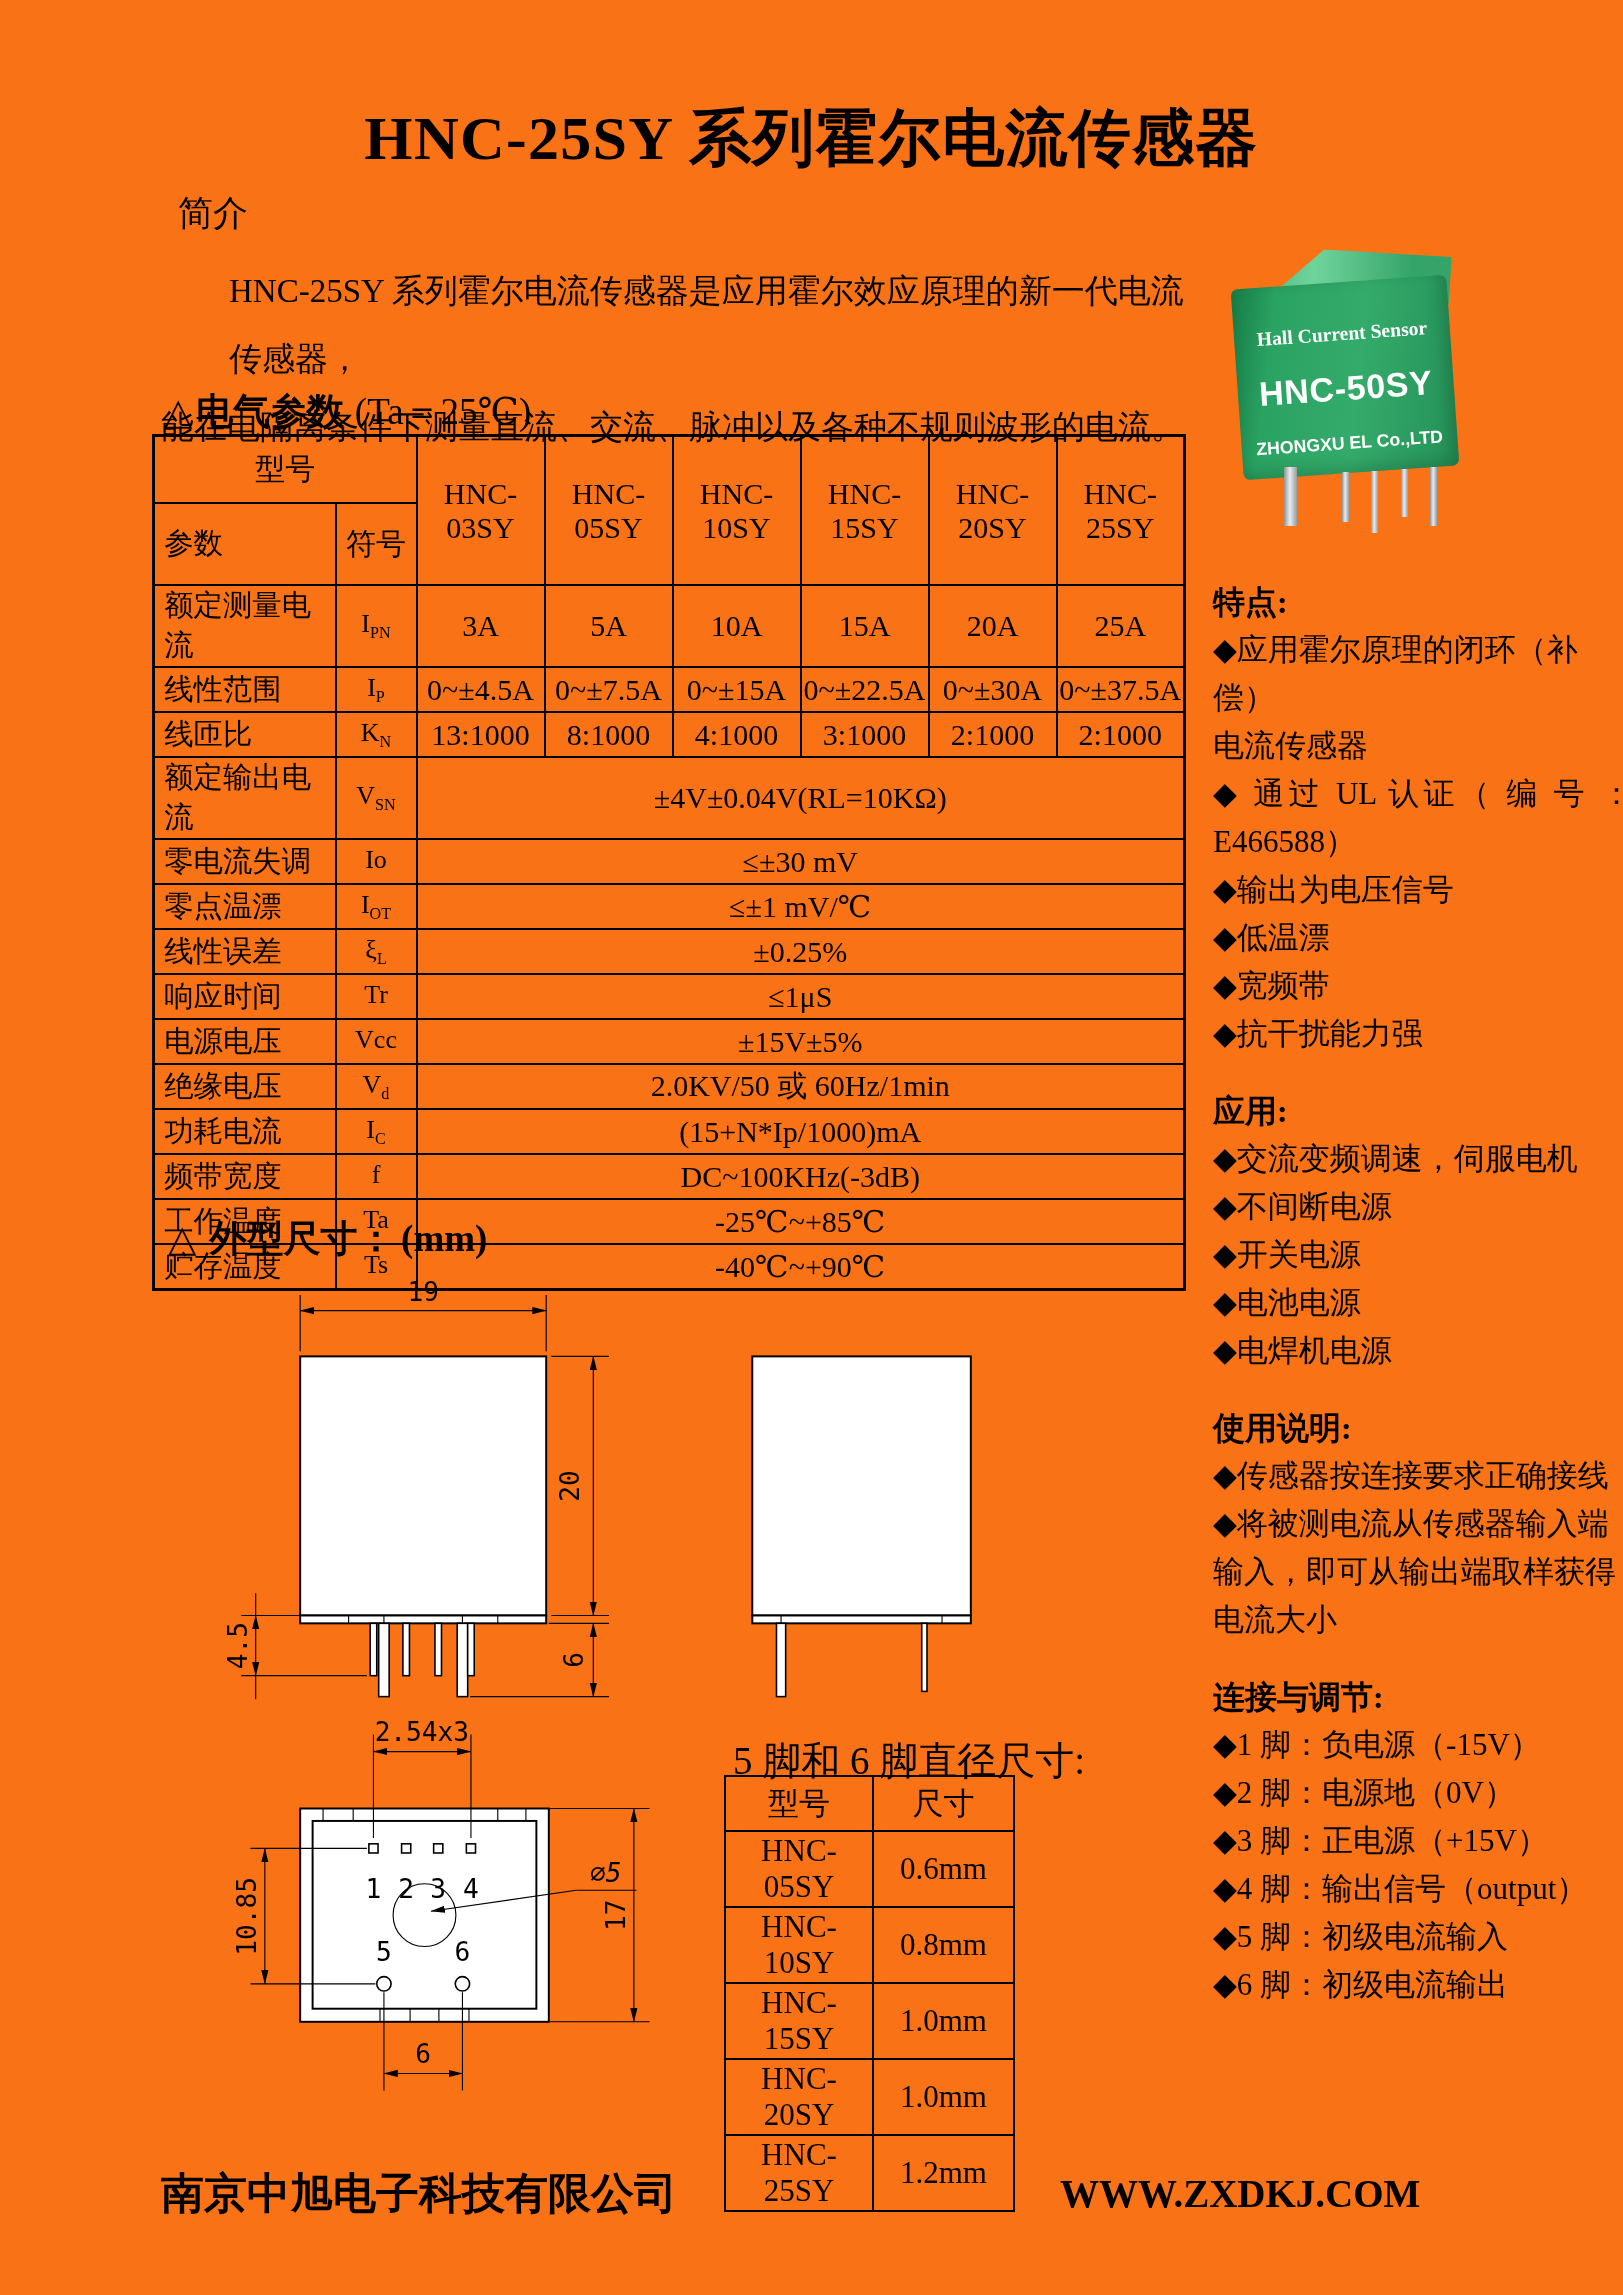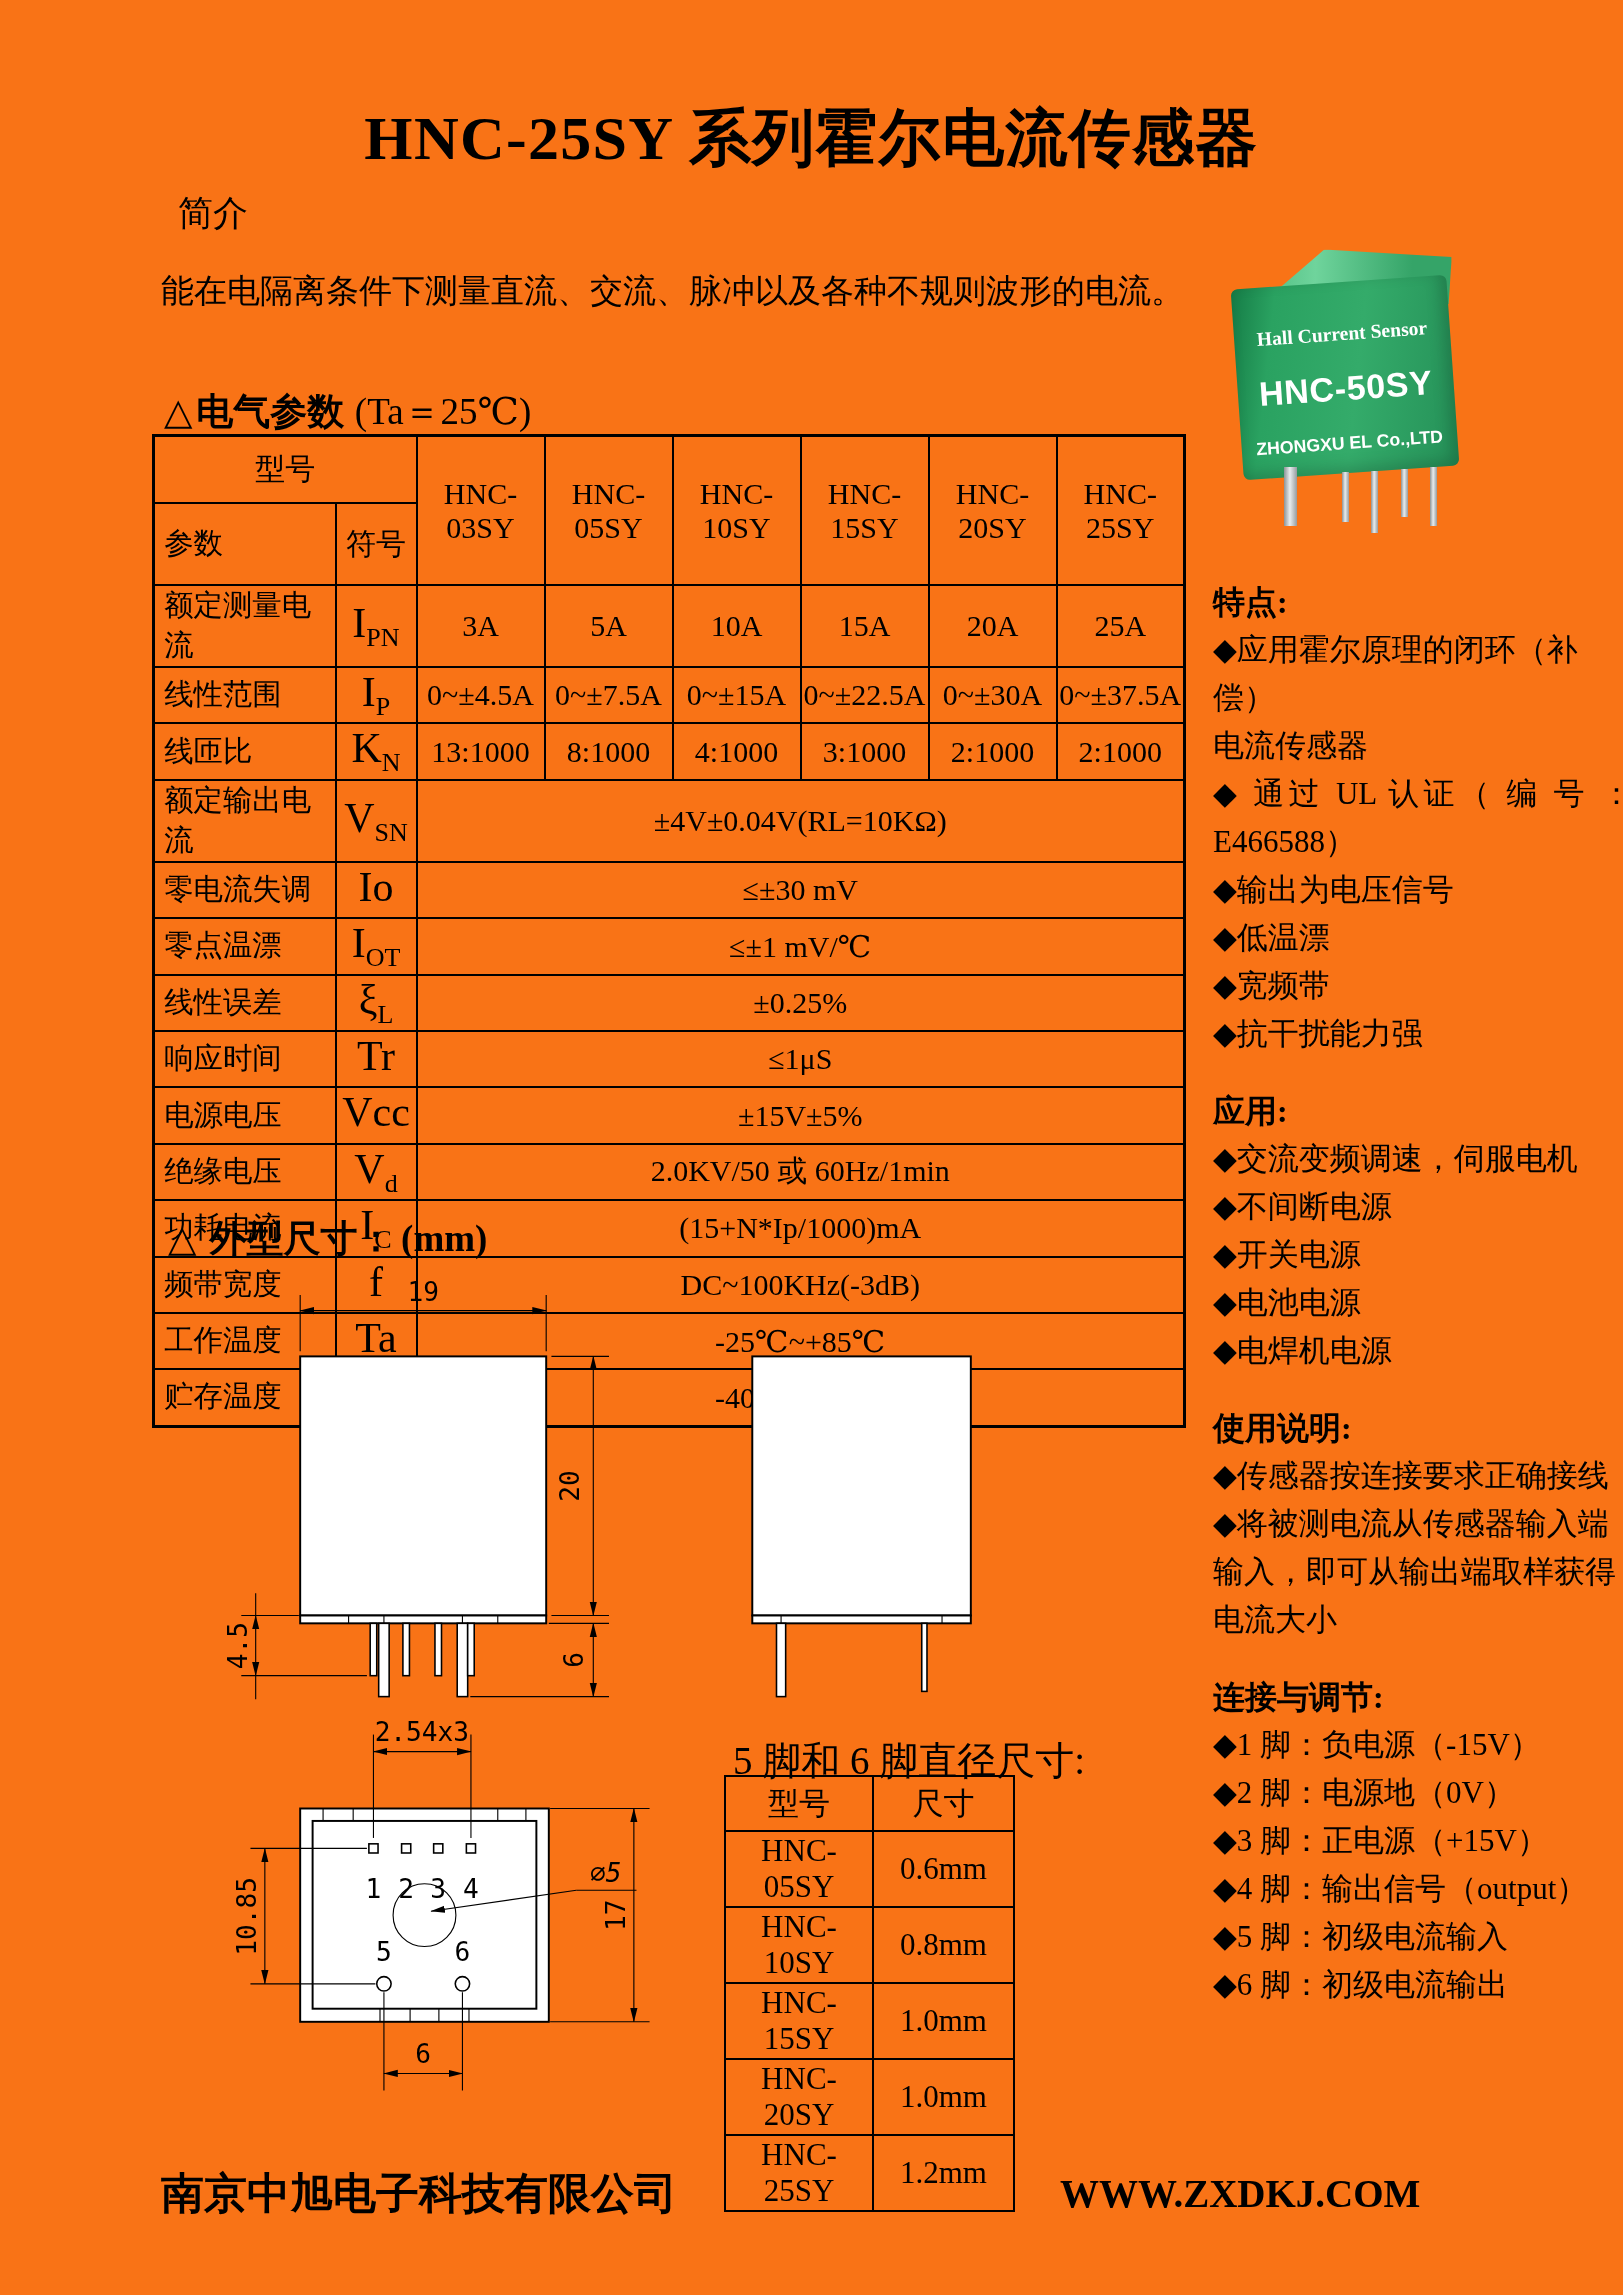--- a/index.html
+++ b/index.html
@@ -19,21 +19,21 @@
   .sech .suf { margin-left:10.5px; font-weight:400; }
   .sech-outline .suf { font-weight:bold; margin-left:6.5px;text-align:right; }
 
   table { border-collapse:collapse; table-layout:fixed; }
   .etable { left:152px; top:434px; width:1033px; text-align:center; font-size:30px; border:3.3px solid #000; }
   .etable td { border:2px solid #000; padding:0; vertical-align:middle; overflow:hidden; }
   .etable tr.hr1 td { height:65px; }
   .etable tr.hr2 td { height:80px; }
   .etable tr.dr td { height:43px; }
   .etable td.param { text-align:left; padding-left:9.2px; font-size:29.4px; }
-  .etable td.sym { font-size:42px; }
+  .etable td.sym { font-size:26px; }
   sub { font-size:0.62em; }
 
   .photo { left:1237px; top:247px; width:229px; height:288px; }
   .ph-top  { position:absolute; left:5.2px; top:1.3px; width:211px; height:63px; transform:rotate(-4deg);
              clip-path:polygon(0 100%, 40% 0, 100% 26%, 97% 100%);
              background:linear-gradient(95deg,#43b577 0%,#6fd49c 35%,#35a468 80%); }
   .ph-body { position:absolute; left:0; top:35px; width:216px; height:191px; border-radius:6.5px; transform:rotate(-4deg);
              background:linear-gradient(100deg,#157c46 0%,#2aa261 18%,#34ab6a 55%,#259158 100%);
              box-shadow:inset -6.5px -5.2px 14.4px rgba(0,0,0,.18); color:#fff; text-align:center; }
   .ph-l1 { padding-top:41px; font-size:19.6px; font-weight:bold; }
@@ -69,20 +69,21 @@
 </style>
 </head>
 <body>
 
 <div class="page">
 
   <div class="abs title">HNC-25SY 系列霍尔电流传感器</div>
 
   <div class="abs intro-h">简介</div>
   <div class="abs intro">
+    <div class="ind">HNC-25SY 系列霍尔电流传感器是应用霍尔效应原理的新一代电流传感器，</div>
     <div>能在电隔离条件下测量直流、交流、脉冲以及各种不规则波形的电流。</div>
   </div>
 
   <div class="abs sech" style="left:164px;top:387px">
     <span class="tri">△</span><b>电气参数</b><span class="suf">(Ta＝25℃)</span>
   </div>
 
   <table class="abs etable">
     <colgroup>
         <col style="width:182px">

